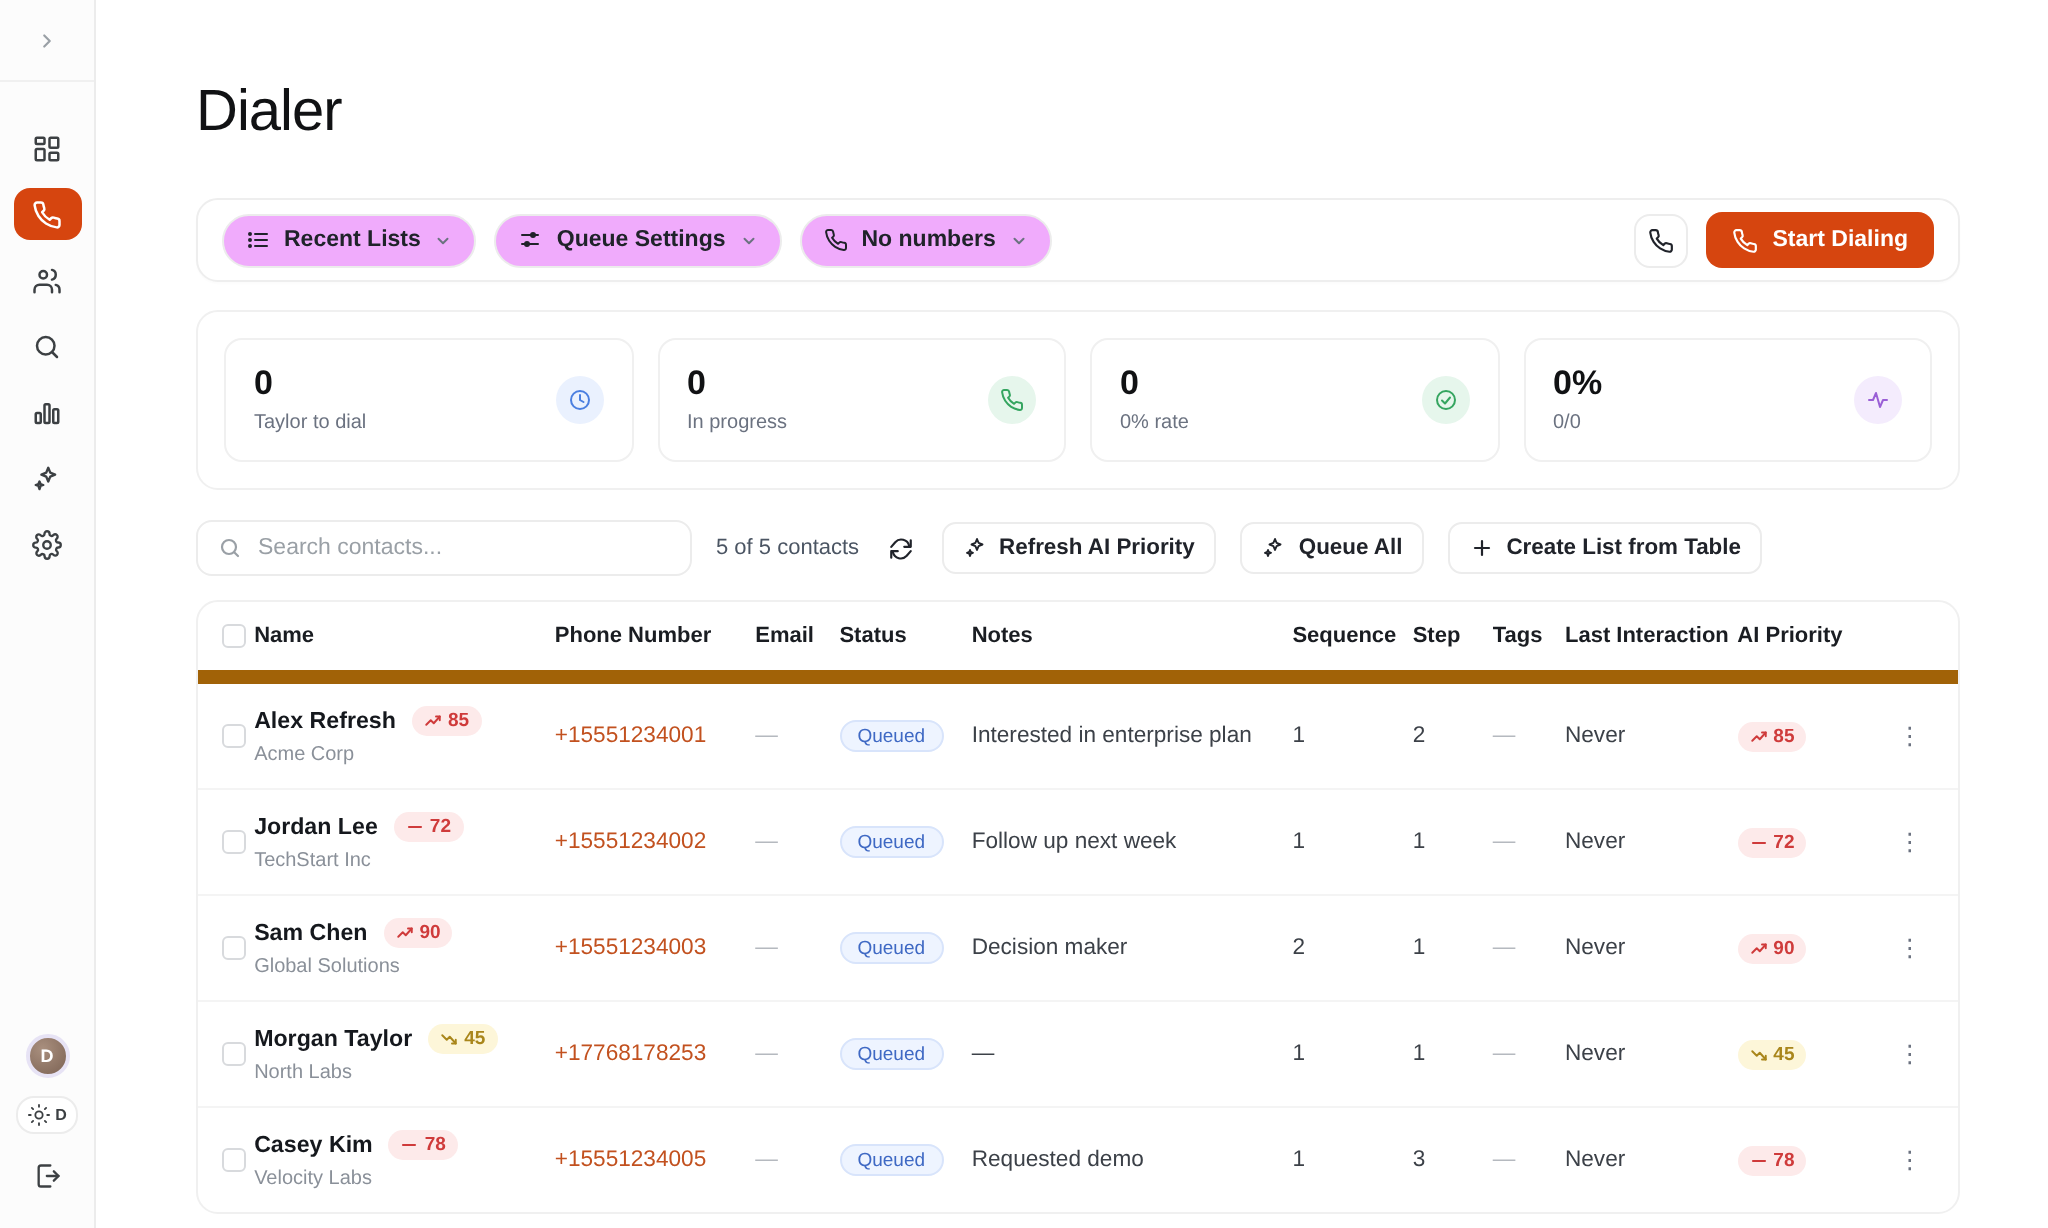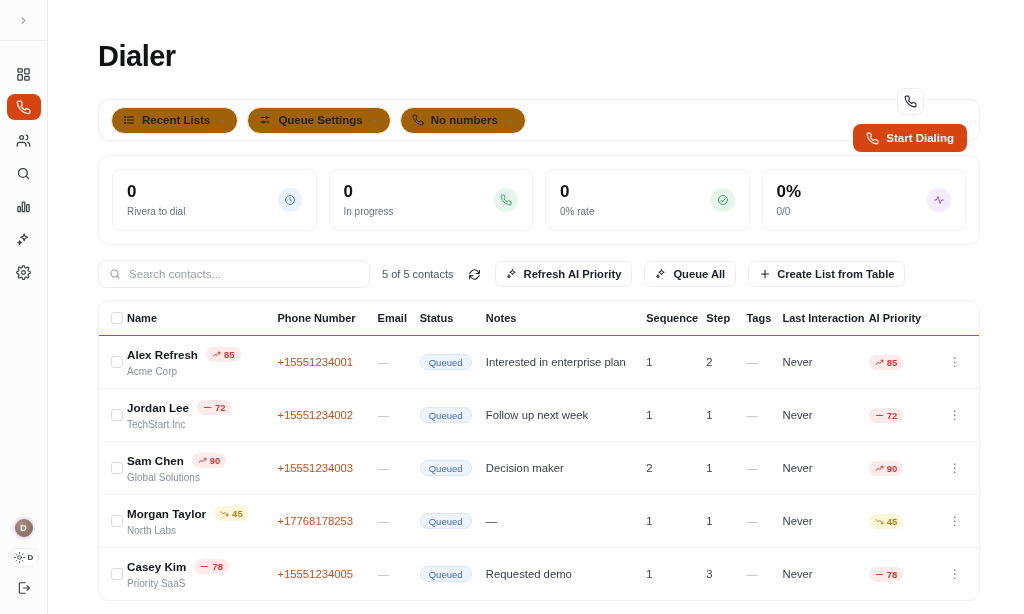--- a/index.html
+++ b/index.html
@@ -39,33 +39,33 @@
   .theme-toggle { display: flex; align-items: center; gap: 3px;
                   border: 1px solid #ececec; border-radius: 9px;
                   padding: 3px 5px; background: #fff; cursor: pointer; }
   .theme-toggle .tt-label { font-size: 8px; color: #3c4043; font-weight: bold; }
   .sb-logout { width: 24px; height: 24px; display: flex; align-items: center; justify-content: center;
                color: #3c4043; cursor: pointer; }
 
   
   .main { flex: 1; position: relative; padding: 0 44px 0 50px; overflow: hidden; }
   .page-head { padding-top: 40px; }
-  .page-title { font-size: 29px; font-weight: bold; letter-spacing: -0.5px; color: #111214; }
+  .page-title { font-size: 29px; font-weight: normal; letter-spacing: -0.5px; color: #111214; }
   .page-sub { font-size: 11.5px; color: #6b7280; margin-top: 7px; }
 
   
   .toolbar { margin-top: 26px; height: 42px; border: 1px solid #eeeeee; border-radius: 11px;
              background: #fff; display: flex; align-items: center; padding: 0 12px;
              box-shadow: 0 1px 1px rgba(0,0,0,0.015); }
   .pill { display: flex; align-items: center; gap: 7px; height: 27px;
-          border: 1px solid #ececec; border-radius: 14px; background: #a16207;
+          border: 1px solid #ececec; border-radius: 14px; background: #f0abfc;
           padding: 0 11px; font-size: 11.5px; color: #20232a; font-weight: bold;
           cursor: pointer; margin-right: 9px; }
   .pill .chev { color: #6b7280; font-size: 9px; }
-  .tb-right { margin-left: auto; display: flex; align-items: center; gap: 9px; flex-direction: column; }
+  .tb-right { margin-left: auto; display: flex; align-items: center; gap: 9px; }
   .icon-btn { width: 27px; height: 27px; border: 1px solid #ececec; border-radius: 8px;
               background: #fff; display: flex; align-items: center; justify-content: center;
               color: #20232a; cursor: pointer; }
   .btn-primary { display: flex; align-items: center; gap: 7px; height: 28px;
                  background: #d6450f; color: #fff; border-radius: 8px; padding: 0 13px;
                  font-size: 11.5px; font-weight: bold; cursor: pointer; border: none; }
 
   
   .stats-wrap { margin-top: 14px; border: 1px solid #f0f0f0; border-radius: 11px;
                 background: #fff; padding: 13px; display: flex; gap: 12px; }
@@ -76,37 +76,37 @@
   .stat-label { font-size: 10px; color: #6b7280; margin-top: 5px; }
   .stat-ic { width: 24px; height: 24px; border-radius: 50%; display: flex;
              align-items: center; justify-content: center; }
   .ic-blue { background: #eaf1fe; color: #4b7fe0; }
   .ic-green { background: #e6f6ec; color: #35a560; }
   .ic-green2 { background: #e6f6ec; color: #35a560; }
   .ic-purple { background: #f4ecfd; color: #9a5fd6; }
 
   
   .filter-row { margin-top: 15px; display: flex; align-items: center; gap: 12px; }
-  .search-box { width: 272px; height: 28px; border: 1px solid #ececec; border-radius: 8px;
+  .search-box { width: 248px; height: 28px; border: 1px solid #ececec; border-radius: 8px;
                 background: #fff; display: flex; align-items: center; gap: 8px; padding: 0 10px; }
   .search-box input { border: none; outline: none; font-size: 11.5px; color: #20232a;
                       font-family: "Liberation Sans", sans-serif; width: 100%; background: transparent; }
   .search-box input::placeholder { color: #9aa0a6; }
   .count-txt { font-size: 11px; color: #4b5563; }
   .chip { display: flex; align-items: center; gap: 6px; height: 26px;
           border: 1px solid #ececec; border-radius: 7px; background: #fff;
           padding: 0 10px; font-size: 11.2px; color: #20232a; font-weight: bold; cursor: pointer; }
   .refresh-only { border: none; padding: 0 2px; }
 
   
   .table-card { margin-top: 12px; border: 1px solid #f0f0f0; border-radius: 11px;
                 background: #fff; overflow: hidden; }
   table { width: 100%; border-collapse: collapse; table-layout: fixed; }
   thead th { font-size: 11px; font-weight: bold; color: #1a1d22; text-align: left;
-             padding: 11px 0; border-bottom: 1px solid #a16207; }
+             padding: 11px 0; border-bottom: 7px solid #a16207; }
   tbody td { padding: 11px 0; border-bottom: 1px solid #f4f4f4; font-size: 11.3px;
              color: #3c4148; vertical-align: middle; }
   tbody tr:last-child td { border-bottom: none; }
   .col-chk { width: 28px; padding-left: 12px !important; }
   .col-name { width: 150px; }
   .col-phone { width: 100px; }
   .col-email { width: 42px; }
   .col-status { width: 66px; }
   .col-notes { width: 160px; }
   .col-seq { width: 60px; }
@@ -309,21 +309,21 @@
           </span>
           <span>Start Dialing</span>
         </button>
       </div>
     </div>
 
     <div class="stats-wrap">
       <div class="stat">
         <div class="stat-txt">
           <div class="stat-val">0</div>
-          <div class="stat-label">Rivera to dial</div>
+          <div class="stat-label">Taylor to dial</div>
         </div>
         <div class="stat-ic ic-blue">
           <svg width="12" height="12" viewBox="0 0 24 24" fill="none" stroke="currentColor" stroke-width="2" stroke-linecap="round">
               <circle cx="12" cy="12" r="9"></circle>
               <polyline points="12 7 12 12 15.5 14"></polyline>
             </svg>
         </div>
       </div>
       <div class="stat">
         <div class="stat-txt">
@@ -591,21 +591,21 @@
                   <span class="name-txt">Casey Kim</span>
                   <span class="score score-red">
                     <span>
                       <svg width="9" height="9" viewBox="0 0 24 24" fill="none" stroke="currentColor" stroke-width="2.8" stroke-linecap="round">
                         <line x1="4" y1="12" x2="20" y2="12"></line>
                       </svg>
                     </span>
                     <span>78</span>
                   </span>
                 </div>
-                <div class="company">Priority SaaS</div>
+                <div class="company">Velocity Labs</div>
               </td>
               <td class="col-phone phone">+15551234005</td>
               <td class="col-email dash">—</td>
               <td class="col-status"><span class="badge-queued">Queued</span></td>
               <td class="col-notes">Requested demo</td>
               <td class="col-seq">1</td>
               <td class="col-step">3</td>
               <td class="col-tags dash">—</td>
               <td class="col-last">Never</td>
               <td class="col-ai"><span class="score score-red">

